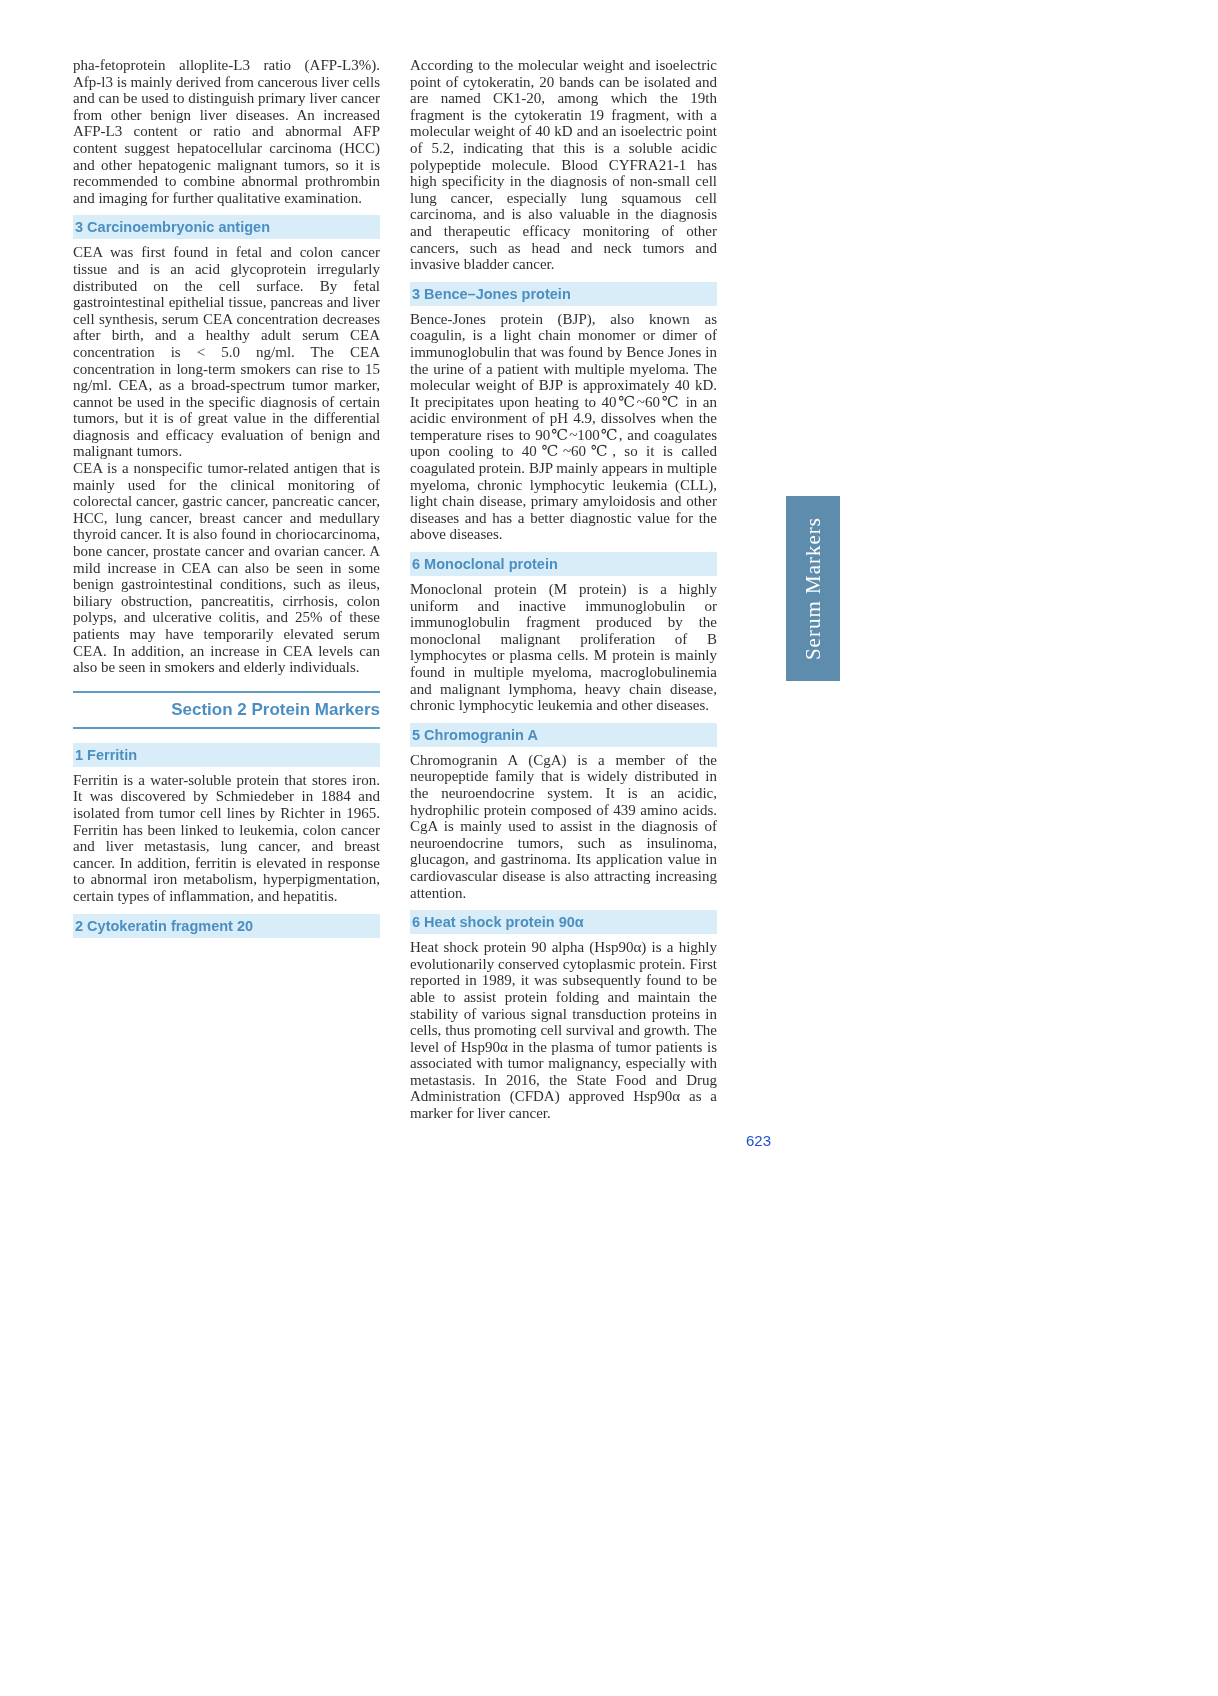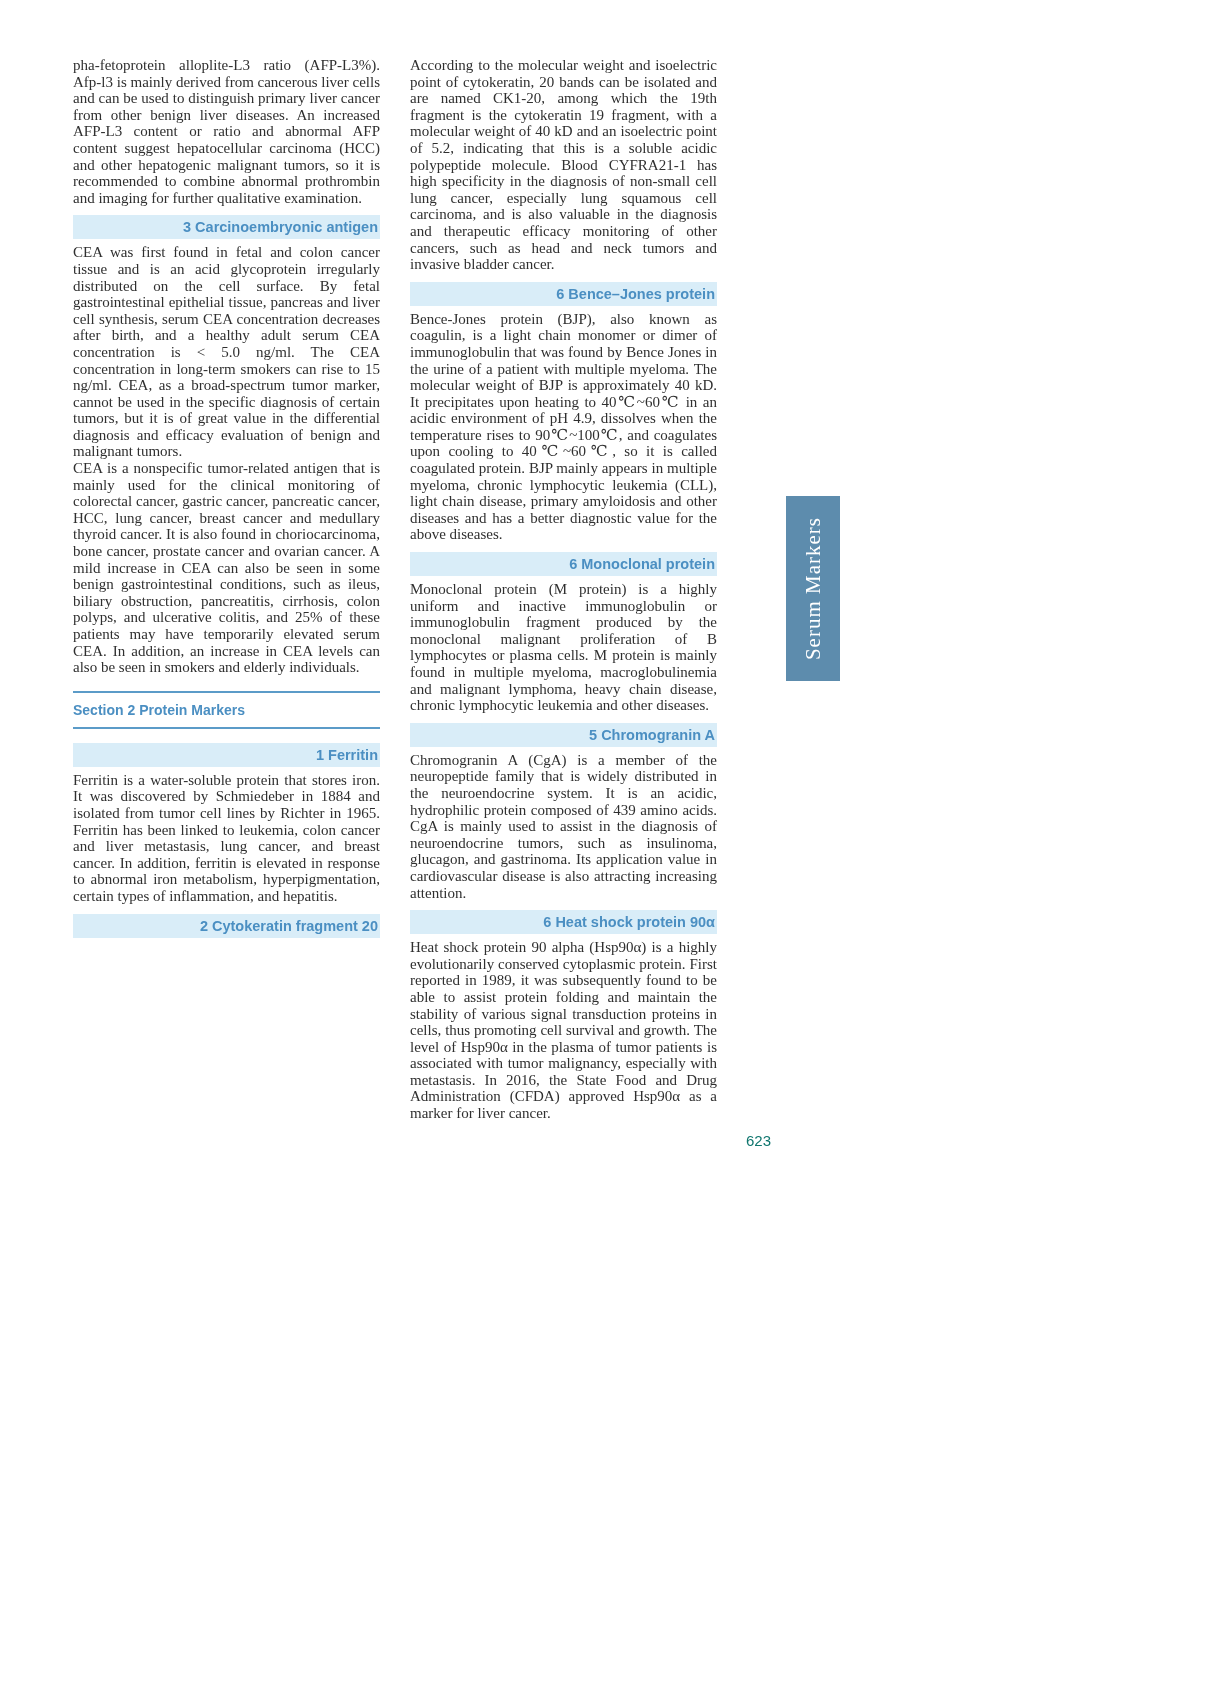--- a/index.html
+++ b/index.html
@@ -27,33 +27,33 @@
     text-align: justify;
   }
   .para { margin: 0; }
   .sub-header {
     background: #d9edf8;
     color: #4b8fc2;
     font-family: "Liberation Sans", sans-serif;
     font-weight: bold;
     font-size: 14.5px;
     line-height: 18px;
-    text-align: right;
+    text-align: left;
     padding: 3px 2px;
     margin: 9px 0 5px 0;
   }
   .section-heading {
     border-top: 2px solid #5b9bc8;
     border-bottom: 2px solid #5b9bc8;
     color: #4b8fc2;
     font-family: "Liberation Sans", sans-serif;
     font-weight: bold;
-    font-size: 14px;
+    font-size: 17px;
     line-height: 20px;
-    text-align: left;
+    text-align: right;
     padding: 7px 0;
     margin: 15px 0 14px 0;
   }
   .side-tab {
     position: absolute;
     left: 786px;
     top: 496px;
     width: 54px;
     height: 185px;
     background: #5d8cad;
@@ -69,21 +69,21 @@
     font-size: 21px;
     letter-spacing: 1px;
     white-space: nowrap;
   }
   .page-number {
     position: absolute;
     left: 746px;
     top: 1132px;
     font-family: "Liberation Sans", sans-serif;
     font-size: 15px;
-    color: #0f766e;
+    color: #1d4ed8;
   }
 </style>
 </head>
 <body>
 
 <div class="canvas">
 
   <div class="columns">
 
     <div class="col">
@@ -92,21 +92,21 @@
       <p class="para">CEA was first found in fetal and colon cancer tissue and is an acid glycoprotein irregularly distributed on the cell surface. By fetal gastrointestinal epithelial tissue, pancreas and liver cell synthesis, serum CEA concentration decreases after birth, and a healthy adult serum CEA concentration is &lt; 5.0 ng/ml. The CEA concentration in long-term smokers can rise to 15 ng/ml. CEA, as a broad-spectrum tumor marker, cannot be used in the specific diagnosis of certain tumors, but it is of great value in the differential diagnosis and efficacy evaluation of benign and malignant tumors.</p>
       <p class="para">CEA is a nonspecific tumor-related antigen that is mainly used for the clinical monitoring of colorectal cancer, gastric cancer, pancreatic cancer, HCC, lung cancer, breast cancer and medullary thyroid cancer. It is also found in choriocarcinoma, bone cancer, prostate cancer and ovarian cancer. A mild increase in CEA can also be seen in some benign gastrointestinal conditions, such as ileus, biliary obstruction, pancreatitis, cirrhosis, colon polyps, and ulcerative colitis, and 25% of these patients may have temporarily elevated serum CEA. In addition, an increase in CEA levels can also be seen in smokers and elderly individuals.</p>
       <div class="section-heading">Section 2 Protein Markers</div>
       <div class="sub-header">1 Ferritin</div>
       <p class="para">Ferritin is a water-soluble protein that stores iron. It was discovered by Schmiedeber in 1884 and isolated from tumor cell lines by Richter in 1965. Ferritin has been linked to leukemia, colon cancer and liver metastasis, lung cancer, and breast cancer. In addition, ferritin is elevated in response to abnormal iron metabolism, hyperpigmentation, certain types of inflammation, and hepatitis.</p>
       <div class="sub-header">2 Cytokeratin fragment 20</div>
     </div>
 
     <div class="col">
       <p class="para">According to the molecular weight and isoelectric point of cytokeratin, 20 bands can be isolated and are named CK1-20, among which the 19th fragment is the cytokeratin 19 fragment, with a molecular weight of 40 kD and an isoelectric point of 5.2, indicating that this is a soluble acidic polypeptide molecule. Blood CYFRA21-1 has high specificity in the diagnosis of non-small cell lung cancer, especially lung squamous cell carcinoma, and is also valuable in the diagnosis and therapeutic efficacy monitoring of other cancers, such as head and neck tumors and invasive bladder cancer.</p>
-      <div class="sub-header">6 Bence–Jones protein</div>
+      <div class="sub-header">3 Bence–Jones protein</div>
       <p class="para">Bence-Jones protein (BJP), also known as coagulin, is a light chain monomer or dimer of immunoglobulin that was found by Bence Jones in the urine of a patient with multiple myeloma. The molecular weight of BJP is approximately 40 kD. It precipitates upon heating to 40℃~60℃ in an acidic environment of pH 4.9, dissolves when the temperature rises to 90℃~100℃, and coagulates upon cooling to 40℃~60℃, so it is called coagulated protein. BJP mainly appears in multiple myeloma, chronic lymphocytic leukemia (CLL), light chain disease, primary amyloidosis and other diseases and has a better diagnostic value for the above diseases.</p>
       <div class="sub-header">6 Monoclonal protein</div>
       <p class="para">Monoclonal protein (M protein) is a highly uniform and inactive immunoglobulin or immunoglobulin fragment produced by the monoclonal malignant proliferation of B lymphocytes or plasma cells. M protein is mainly found in multiple myeloma, macroglobulinemia and malignant lymphoma, heavy chain disease, chronic lymphocytic leukemia and other diseases.</p>
       <div class="sub-header">5 Chromogranin A</div>
       <p class="para">Chromogranin A (CgA) is a member of the neuropeptide family that is widely distributed in the neuroendocrine system. It is an acidic, hydrophilic protein composed of 439 amino acids. CgA is mainly used to assist in the diagnosis of neuroendocrine tumors, such as insulinoma, glucagon, and gastrinoma. Its application value in cardiovascular disease is also attracting increasing attention.</p>
       <div class="sub-header">6 Heat shock protein 90α</div>
       <p class="para">Heat shock protein 90 alpha (Hsp90α) is a highly evolutionarily conserved cytoplasmic protein. First reported in 1989, it was subsequently found to be able to assist protein folding and maintain the stability of various signal transduction proteins in cells, thus promoting cell survival and growth. The level of Hsp90α in the plasma of tumor patients is associated with tumor malignancy, especially with metastasis. In 2016, the State Food and Drug Administration (CFDA) approved Hsp90α as a marker for liver cancer.</p>
     </div>
 
   </div>

